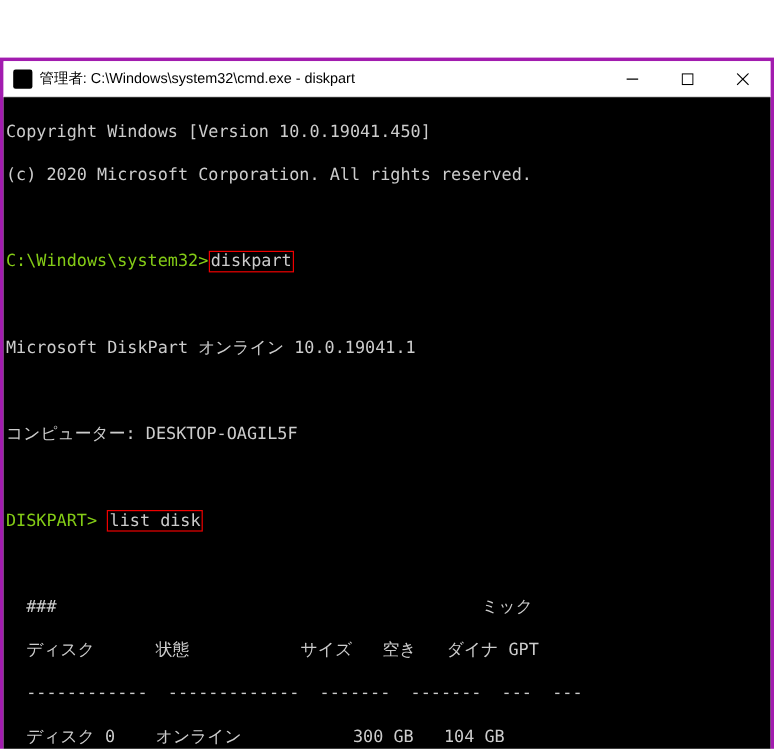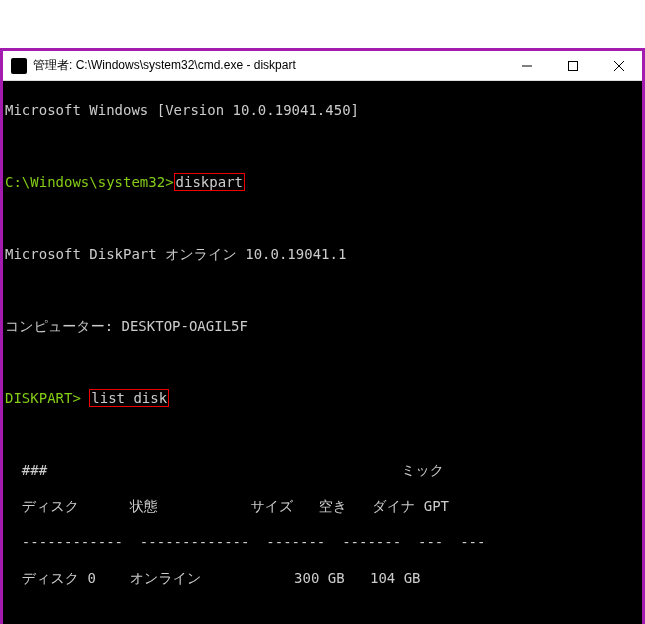--- a/index.html
+++ b/index.html
@@ -38,21 +38,22 @@
       <div class="win-btn">
         <svg viewBox="0 0 10 10">
             <line x1="0" y1="0" x2="10" y2="10" stroke="#000" stroke-width="1"></line>
             <line x1="10" y1="0" x2="0" y2="10" stroke="#000" stroke-width="1"></line>
           </svg>
       </div>
     </div>
   </div>
 
   <div class="terminal">
-<div class="line">Microsoft Windows [Version 10.0.19041.450]</div>
+<div class="line">Copyright Windows [Version 10.0.19041.450]</div>
+<div class="line">(c) 2020 Microsoft Corporation. All rights reserved.</div>
 <div class="line"></div>
 <div class="line"><span class="inline prompt">C:\Windows\system32&gt;</span><span class="inline hl">diskpart</span></div>
 <div class="line"></div>
 <div class="line">Microsoft DiskPart オンライン 10.0.19041.1</div>
 <div class="line"></div>
 <div class="line">コンピューター: DESKTOP-OAGIL5F</div>
 <div class="line"></div>
 <div class="line"><span class="inline prompt">DISKPART&gt; </span><span class="inline hl">list disk</span></div>
 <div class="line"></div>
 <div class="line">  ###                                          ミック</div>

